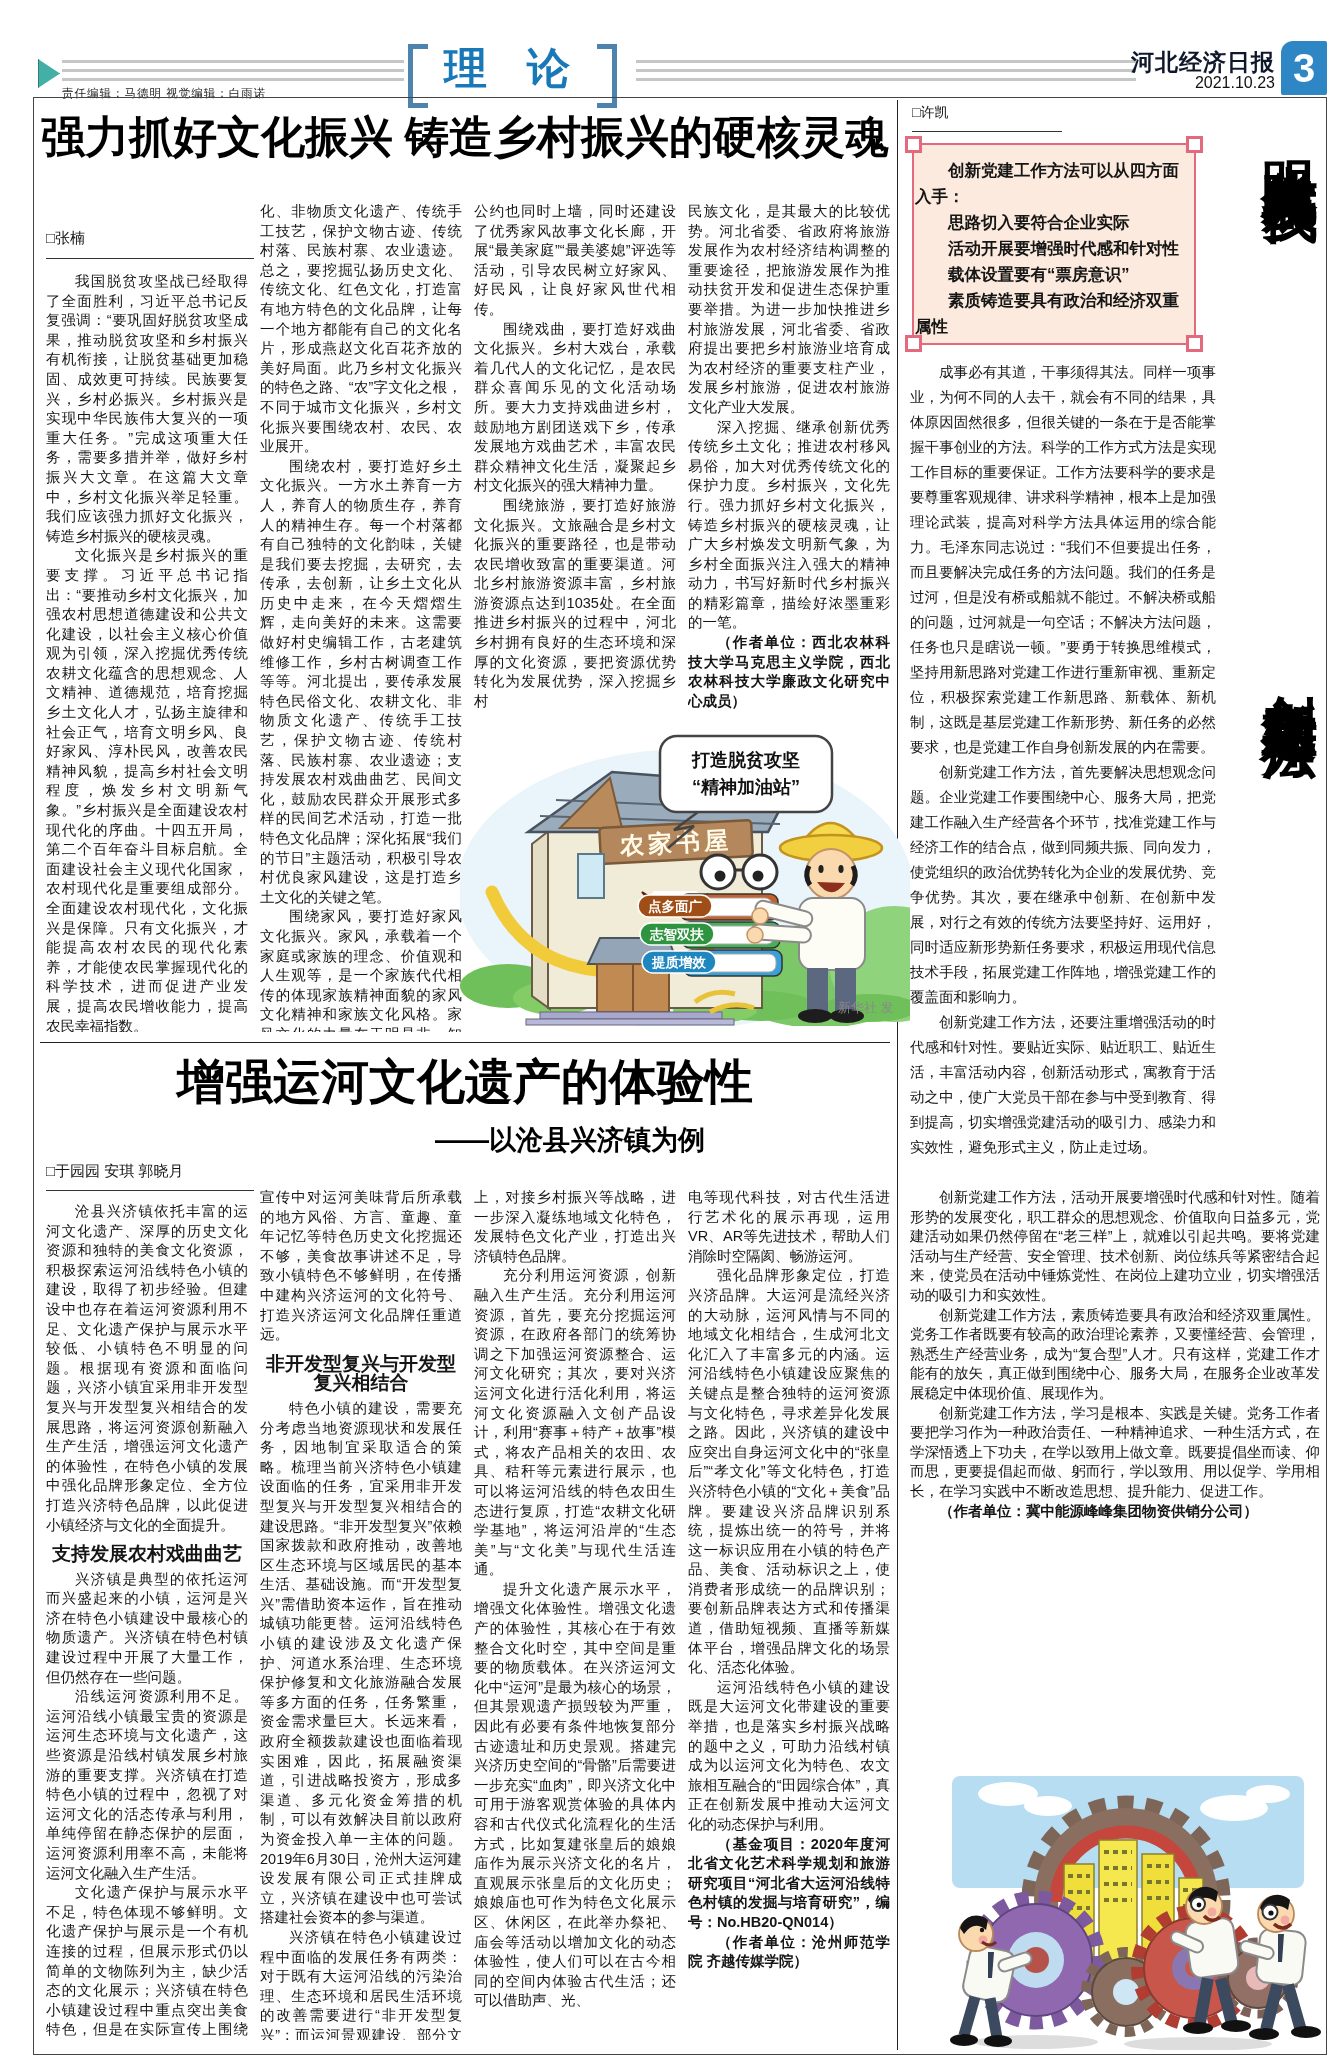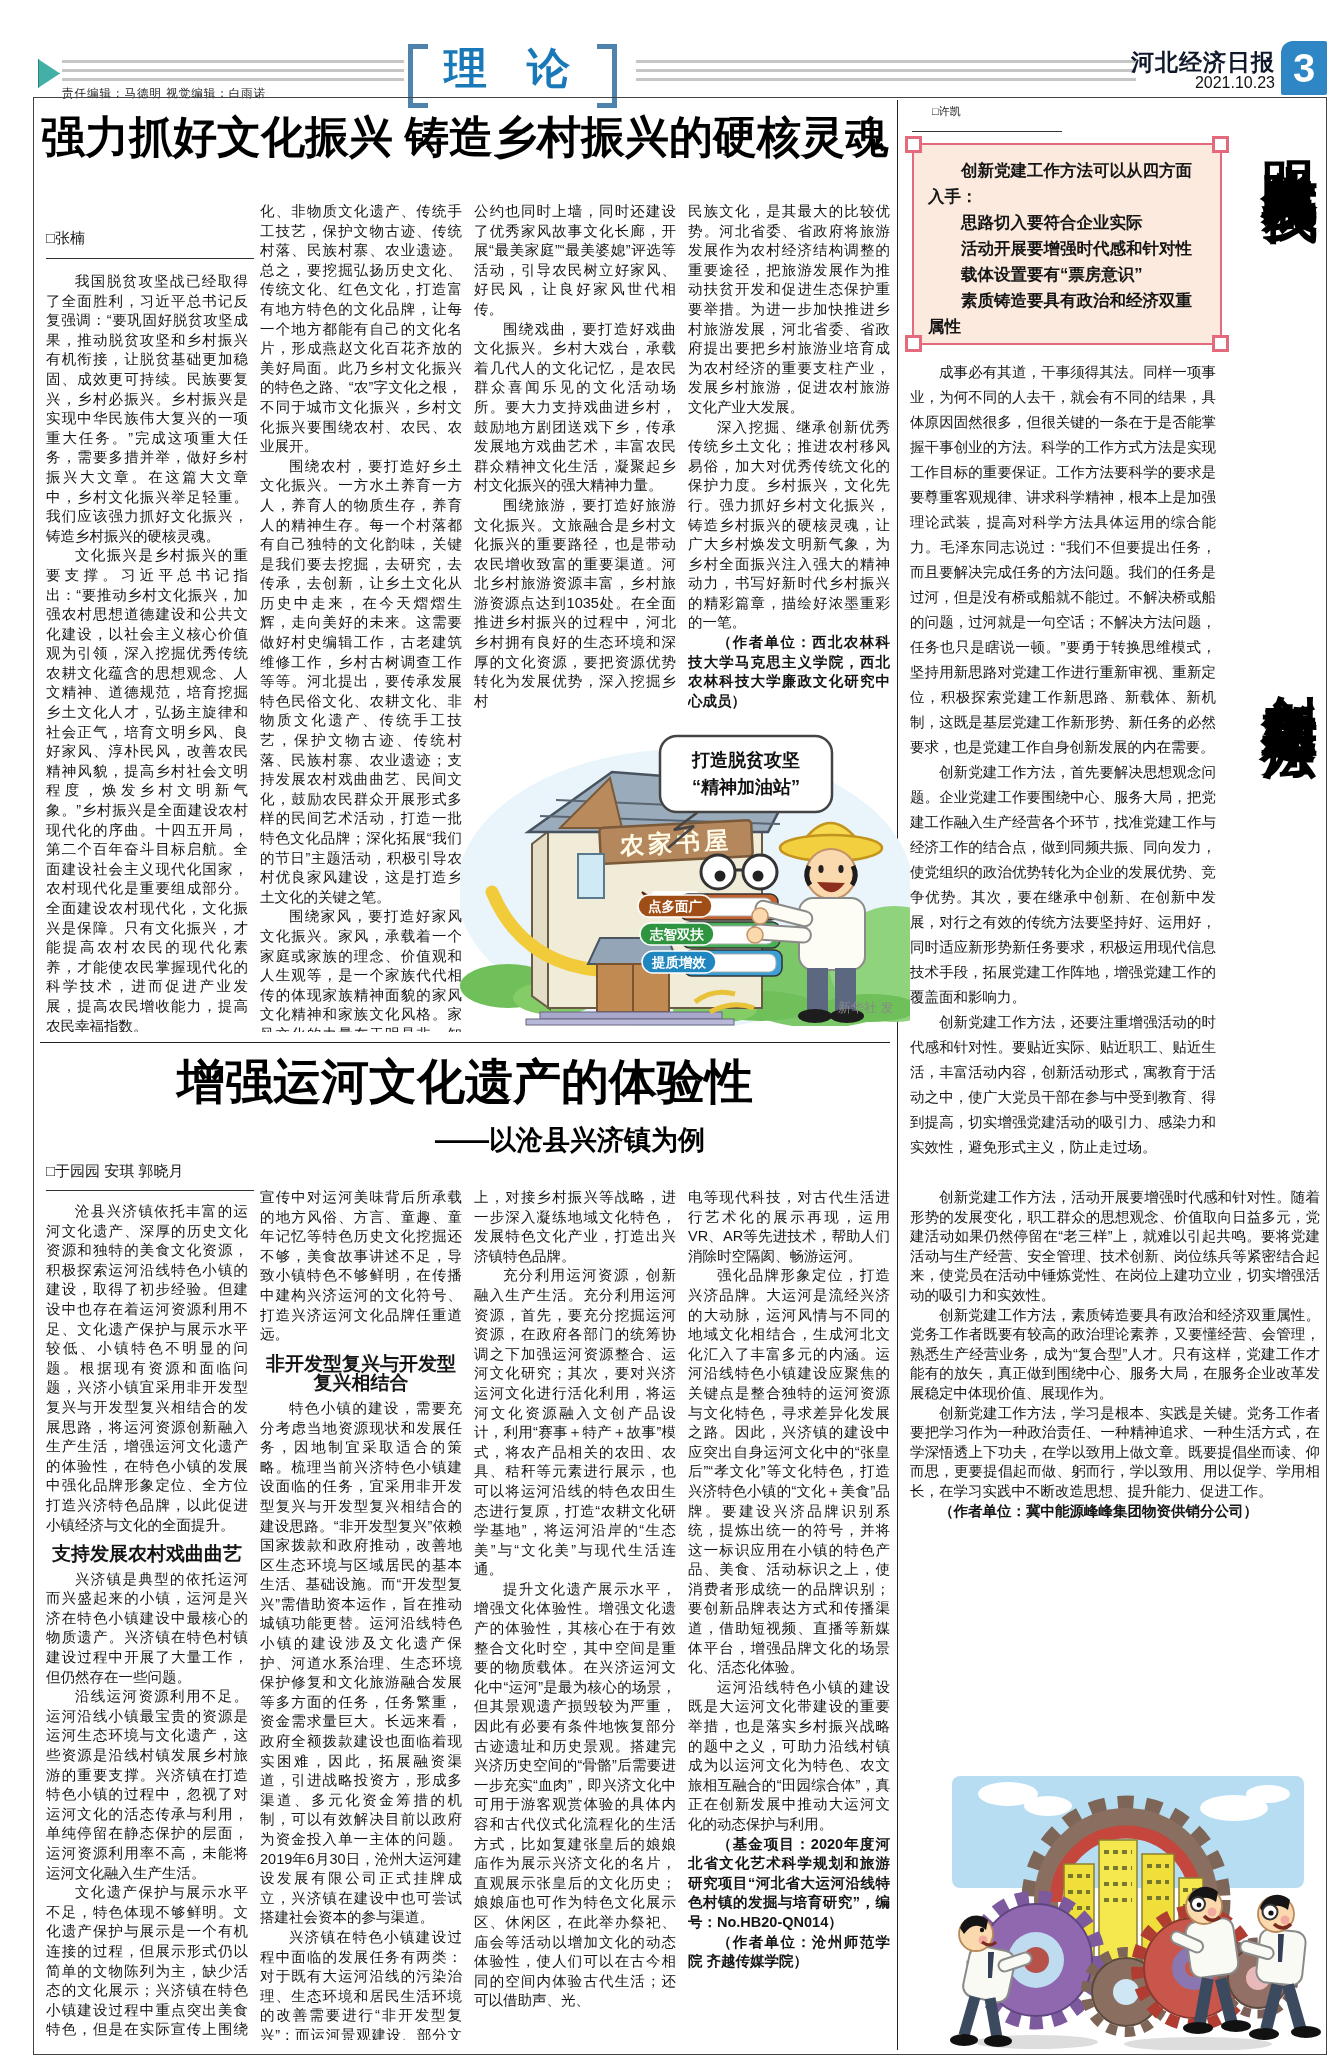--- a/index.html
+++ b/index.html
@@ -49,24 +49,24 @@
                font-size:48px;font-weight:900;color:#000;}
   .a2-subtitle{position:absolute;left:340px;top:1122px;width:460px;text-align:center;
                font-size:27px;font-weight:700;color:#000;}
   .a2-author{position:absolute;left:46px;top:1162px;font-size:15px;}
   .a2-authorline{position:absolute;left:46px;top:1190px;width:208px;height:1px;background:#333;}
   .a2c1{left:46px;top:1202px;height:838px;}
   .a2c2{left:260px;top:1188px;height:852px;}
   .a2c3{left:474px;top:1188px;height:852px;}
   .a2c4{left:688px;top:1188px;height:852px;}
   
-  .a3-author{position:absolute;left:932px;top:104px;font-size:11px;}
+  .a3-author{position:absolute;left:912px;top:104px;font-size:14px;}
   .a3-authorline{position:absolute;left:912px;top:131px;width:150px;height:1px;background:#333;}
   .a3-box{position:absolute;left:912px;top:143px;width:278px;height:174px;background:#fbeadd;
-          border:2.5px solid #e26a7c;padding:12px 14px;font-size:16.5px;line-height:26px;font-weight:600;}
+          border:2.5px solid #e26a7c;padding:12px 1px;font-size:16.5px;line-height:26px;font-weight:600;}
   .a3-box p{margin:0;text-indent:2em;}
   .knot{position:absolute;width:11px;height:11px;border:3px solid #e26a7c;background:#fff;}
   .k-tl{left:-9px;top:-9px;} .k-tr{right:-9px;top:-9px;} .k-br{right:-9px;bottom:-9px;} .k-bl{left:-9px;bottom:-9px;}
   .a3-narrow{position:absolute;left:910px;top:360px;width:306px;height:822px;
              font-size:14.5px;line-height:25px;text-align:justify;overflow:hidden;}
   .a3-narrow p,.a3-wide p{margin:0;text-indent:2em;}
   .a3-wide{position:absolute;left:910px;top:1188px;width:410px;height:560px;
            font-size:14.5px;line-height:19.6px;text-align:justify;overflow:hidden;}
   .a3-wide p.credit{font-weight:bold;}
   .vh{position:absolute;left:1232px;width:86px;writing-mode:vertical-rl;text-orientation:upright;

